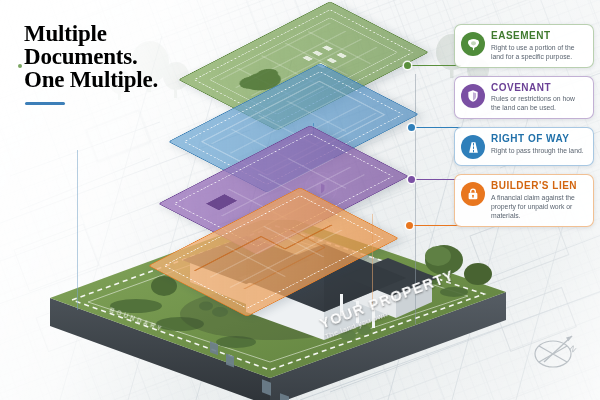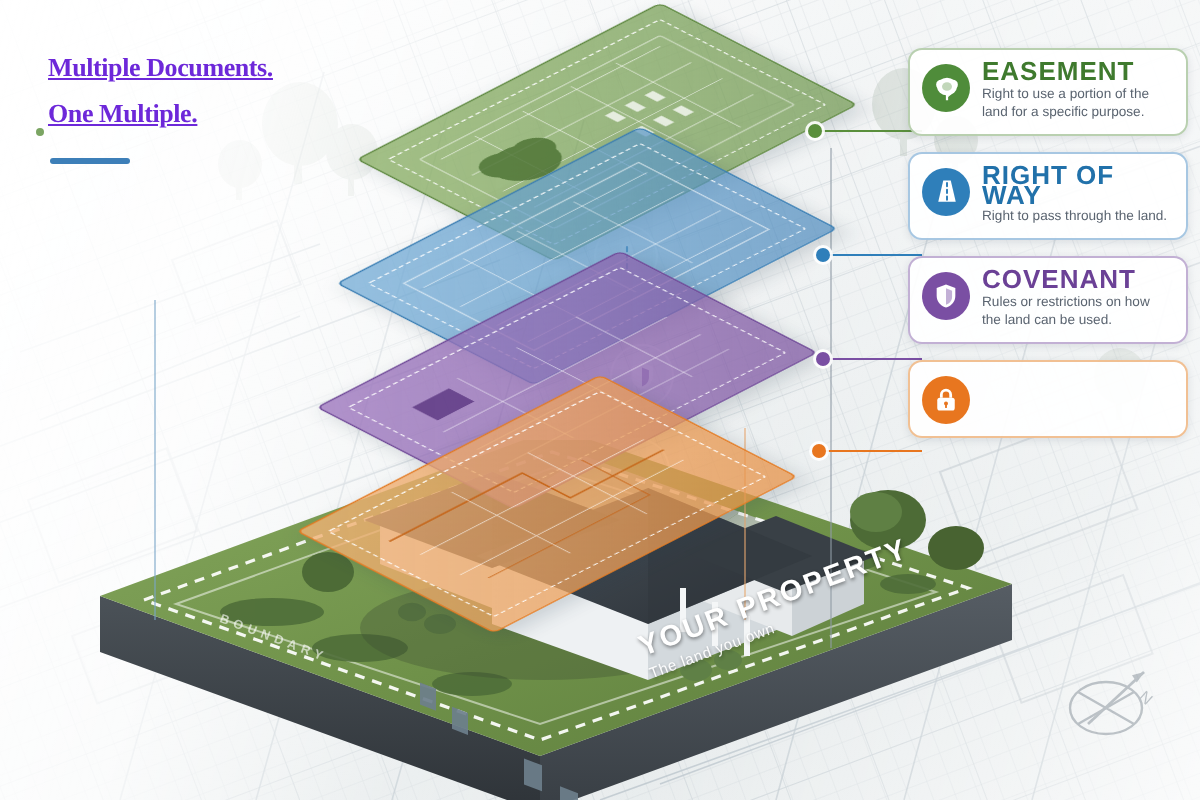--- a/index.html
+++ b/index.html
@@ -15,22 +15,22 @@
   .bg-base{position:absolute;inset:0;
     background:linear-gradient(160deg,#fbfcfc 0%,#eef1f2 45%,#e4e9ea 75%,#eceff0 100%);}
   .bg-plan{position:absolute;inset:0;opacity:.55;}
   .bg-fade{position:absolute;inset:0;
     background:linear-gradient(105deg,rgba(255,255,255,.96) 0%,rgba(255,255,255,.82) 22%,
       rgba(255,255,255,.30) 42%,rgba(255,255,255,.10) 60%,rgba(255,255,255,.45) 88%,rgba(255,255,255,.75) 100%);}
   .bg-trees{position:absolute;inset:0;opacity:.30;}
 
   
   .copy{position:absolute;left:24px;top:22px;width:200px;z-index:40;}
-  .title{font-family:"Liberation Serif", serif;font-weight:700;color:#6d28d9;
-    font-size:13px;line-height:23px;letter-spacing:-.2px;margin:0;text-decoration:underline;}
+  .title{font-family:"Liberation Serif", serif;font-weight:700;color:#000000;
+    font-size:23px;line-height:23px;letter-spacing:-.2px;margin:0;}
   .rule{width:40px;height:2.5px;background:#3d7fb8;margin:11px 0 12px 1px;border-radius:2px;}
   .para{font-size:8.7px;line-height:13.6px;color:#4a5460;margin:0;max-width:160px;}
 
   
   .stack{position:absolute;left:0;top:0;width:600px;height:400px;z-index:25;}
   .layer{position:absolute;width:215px;height:140px;
     transform-origin:50% 50%;
     transform:rotateX(59deg) rotateZ(-45deg) skewX(0deg);
     border-radius:4px;}
   .layer .face{position:absolute;inset:0;border-radius:4px;
@@ -59,21 +59,21 @@
     transform:rotate(20.5deg);transform-origin:left center;}
 
   
   .cards{position:absolute;right:6px;top:24px;width:140px;z-index:45;}
   .card{position:relative;display:flex;align-items:flex-start;gap:6px;
     background:rgba(255,255,255,.93);border-radius:7px;padding:6px 7px 6px 6px;
     margin-bottom:8px;box-shadow:0 1px 4px rgba(30,50,70,.12);}
   .card .badge{flex:0 0 auto;width:24px;height:24px;border-radius:50%;
     display:flex;align-items:center;justify-content:center;margin-top:1px;}
   .card .ctext{min-width:0;}
-  .card .ctitle{font-size:13px;font-weight:700;letter-spacing:.5px;line-height:10px;}
+  .card .ctitle{font-size:10px;font-weight:700;letter-spacing:.5px;line-height:10px;}
   .card .cdesc{font-size:6.8px;line-height:9.1px;color:#5a6470;margin-top:1.5px;}
 
   .compass{position:absolute;right:16px;bottom:22px;z-index:30;opacity:.38;}
 </style>
 </head>
 <body>
 
 <div id="stage">
 
   <div class="bg-base"></div>
@@ -367,57 +367,61 @@
           <path d="M12 17l-3-2.4M12 18.4l3-2.4" stroke="#ffffff" stroke-width="1.2" fill="none"></path>
           <ellipse cx="12" cy="10" rx="4" ry="3.4" fill="#4f8c3a" opacity=".35"></ellipse>
         </svg>
       </div>
       <div class="ctext">
         <div class="ctitle" style="color:#3f7a2e;">EASEMENT</div>
         <div class="cdesc">Right to use a portion of the land for a specific purpose.</div>
       </div>
     </div>
 
+    <div class="card" style="border:1px solid rgba(120,80,160,.45);">
+      <div class="badge" style="background:#7a4fa3;">
+        <svg width="14" height="14" viewBox="0 0 24 24">
+          <path d="M12 2.2l8 3v6.8c0 5-3.6 8.7-8 9.8-4.4-1.1-8-5-8-9.8V5.2z" fill="#ffffff"></path>
+          <path d="M12 5.4l5.2 2v5.5c0 3.3-2.3 5.8-5.2 6.7z" fill="#7a4fa3" opacity=".45"></path>
+        </svg>
+      </div>
+      <div class="ctext">
+        <div class="ctitle" style="color:#6b4196;">COVENANT</div>
+        <div class="cdesc">Rules or restrictions on how the land can be used.</div>
+      </div>
+    </div>
+
     <div class="card" style="border:1px solid rgba(60,130,190,.45);">
       <div class="badge" style="background:#2f7fba;">
         <svg width="15" height="15" viewBox="0 0 24 24">
           <path d="M9 3.5h6l4 17H5z" fill="#ffffff"></path>
           <g stroke="#2f7fba" stroke-width="1.6" stroke-linecap="round">
             <path d="M12 5.5v2.6M12 11v2.6M12 16.4v2.6"></path>
           </g>
         </svg>
       </div>
       <div class="ctext">
         <div class="ctitle" style="color:#2171aa;">RIGHT OF WAY</div>
         <div class="cdesc">Right to pass through the land.</div>
       </div>
     </div>
 
-    <div class="card" style="border:1px solid rgba(120,80,160,.45);">
-      <div class="badge" style="background:#7a4fa3;">
-        <svg width="14" height="14" viewBox="0 0 24 24">
-          <path d="M12 2.2l8 3v6.8c0 5-3.6 8.7-8 9.8-4.4-1.1-8-5-8-9.8V5.2z" fill="#ffffff"></path>
-          <path d="M12 5.4l5.2 2v5.5c0 3.3-2.3 5.8-5.2 6.7z" fill="#7a4fa3" opacity=".45"></path>
-        </svg>
-      </div>
-      <div class="ctext">
-        <div class="ctitle" style="color:#6b4196;">COVENANT</div>
-        <div class="cdesc">Rules or restrictions on how the land can be used.</div>
-      </div>
-    </div>
-
     <div class="card" style="border:1px solid rgba(228,130,40,.5);">
       <div class="badge" style="background:#e8761f;">
         <svg width="14" height="14" viewBox="0 0 24 24">
           <rect x="4.5" y="10" width="15" height="11" rx="2.2" fill="#ffffff"></rect>
           <path d="M8 10V7.6a4 4 0 018 0V10" fill="none" stroke="#ffffff" stroke-width="2.4"></path>
           <circle cx="12" cy="15" r="1.7" fill="#e8761f"></circle>
           <rect x="11.2" y="15.4" width="1.6" height="3.4" fill="#e8761f"></rect>
         </svg>
       </div>
+      <div class="ctext">
+        <div class="ctitle" style="color:#d2650f;">BUILDER'S LIEN</div>
+        <div class="cdesc">A financial claim against the property for unpaid work or materials.</div>
+      </div>
     </div>
   </div>
 
   <svg class="compass" width="56" height="56" viewBox="0 0 56 56">
     <ellipse cx="25" cy="32" rx="18" ry="13" fill="none" stroke="#5f6c78" stroke-width="1.2"></ellipse>
     <path d="M11 24 L39 40 M39 24 L11 40" stroke="#5f6c78" stroke-width="1.2" fill="none"></path>
     <path d="M16 40 L44 14" stroke="#5f6c78" stroke-width="1.4" fill="none"></path>
     <path d="M44 14 l-6 1.6 2.4 3.6z" fill="#5f6c78"></path>
     <text x="41" y="27" font-family="Liberation Sans, sans-serif" font-size="8" fill="#5f6c78" transform="rotate(42 41 27)">N</text>
   </svg>

